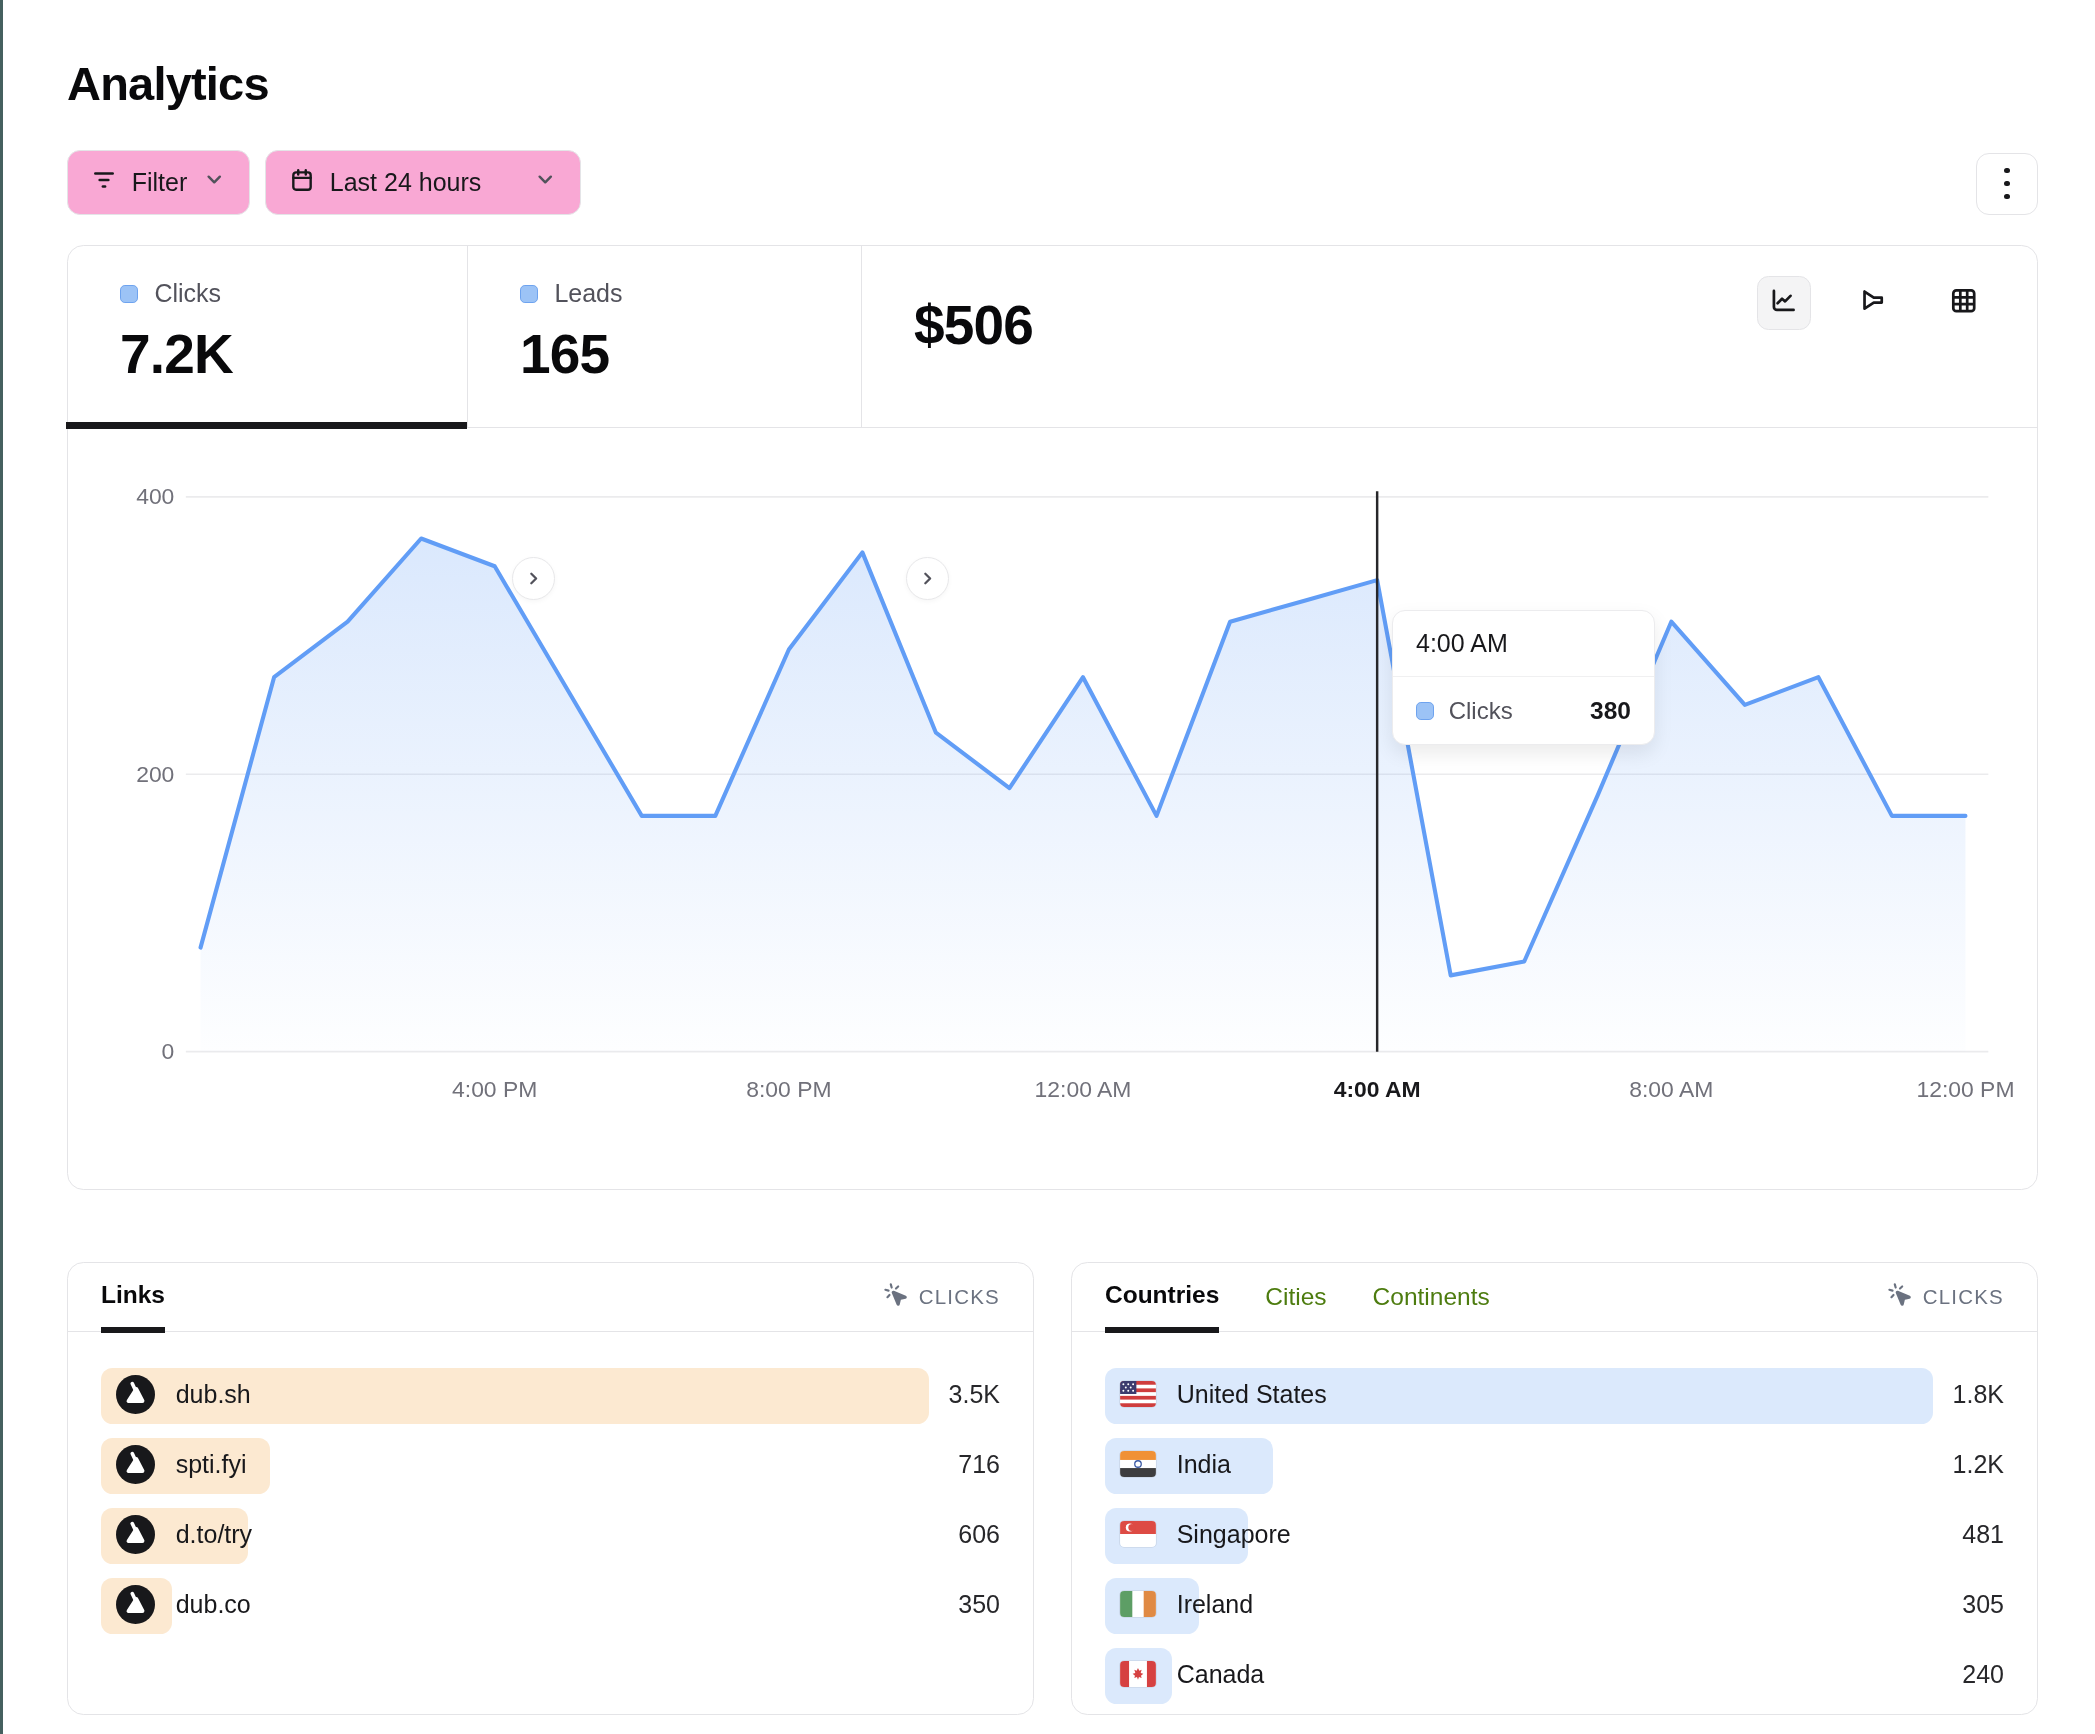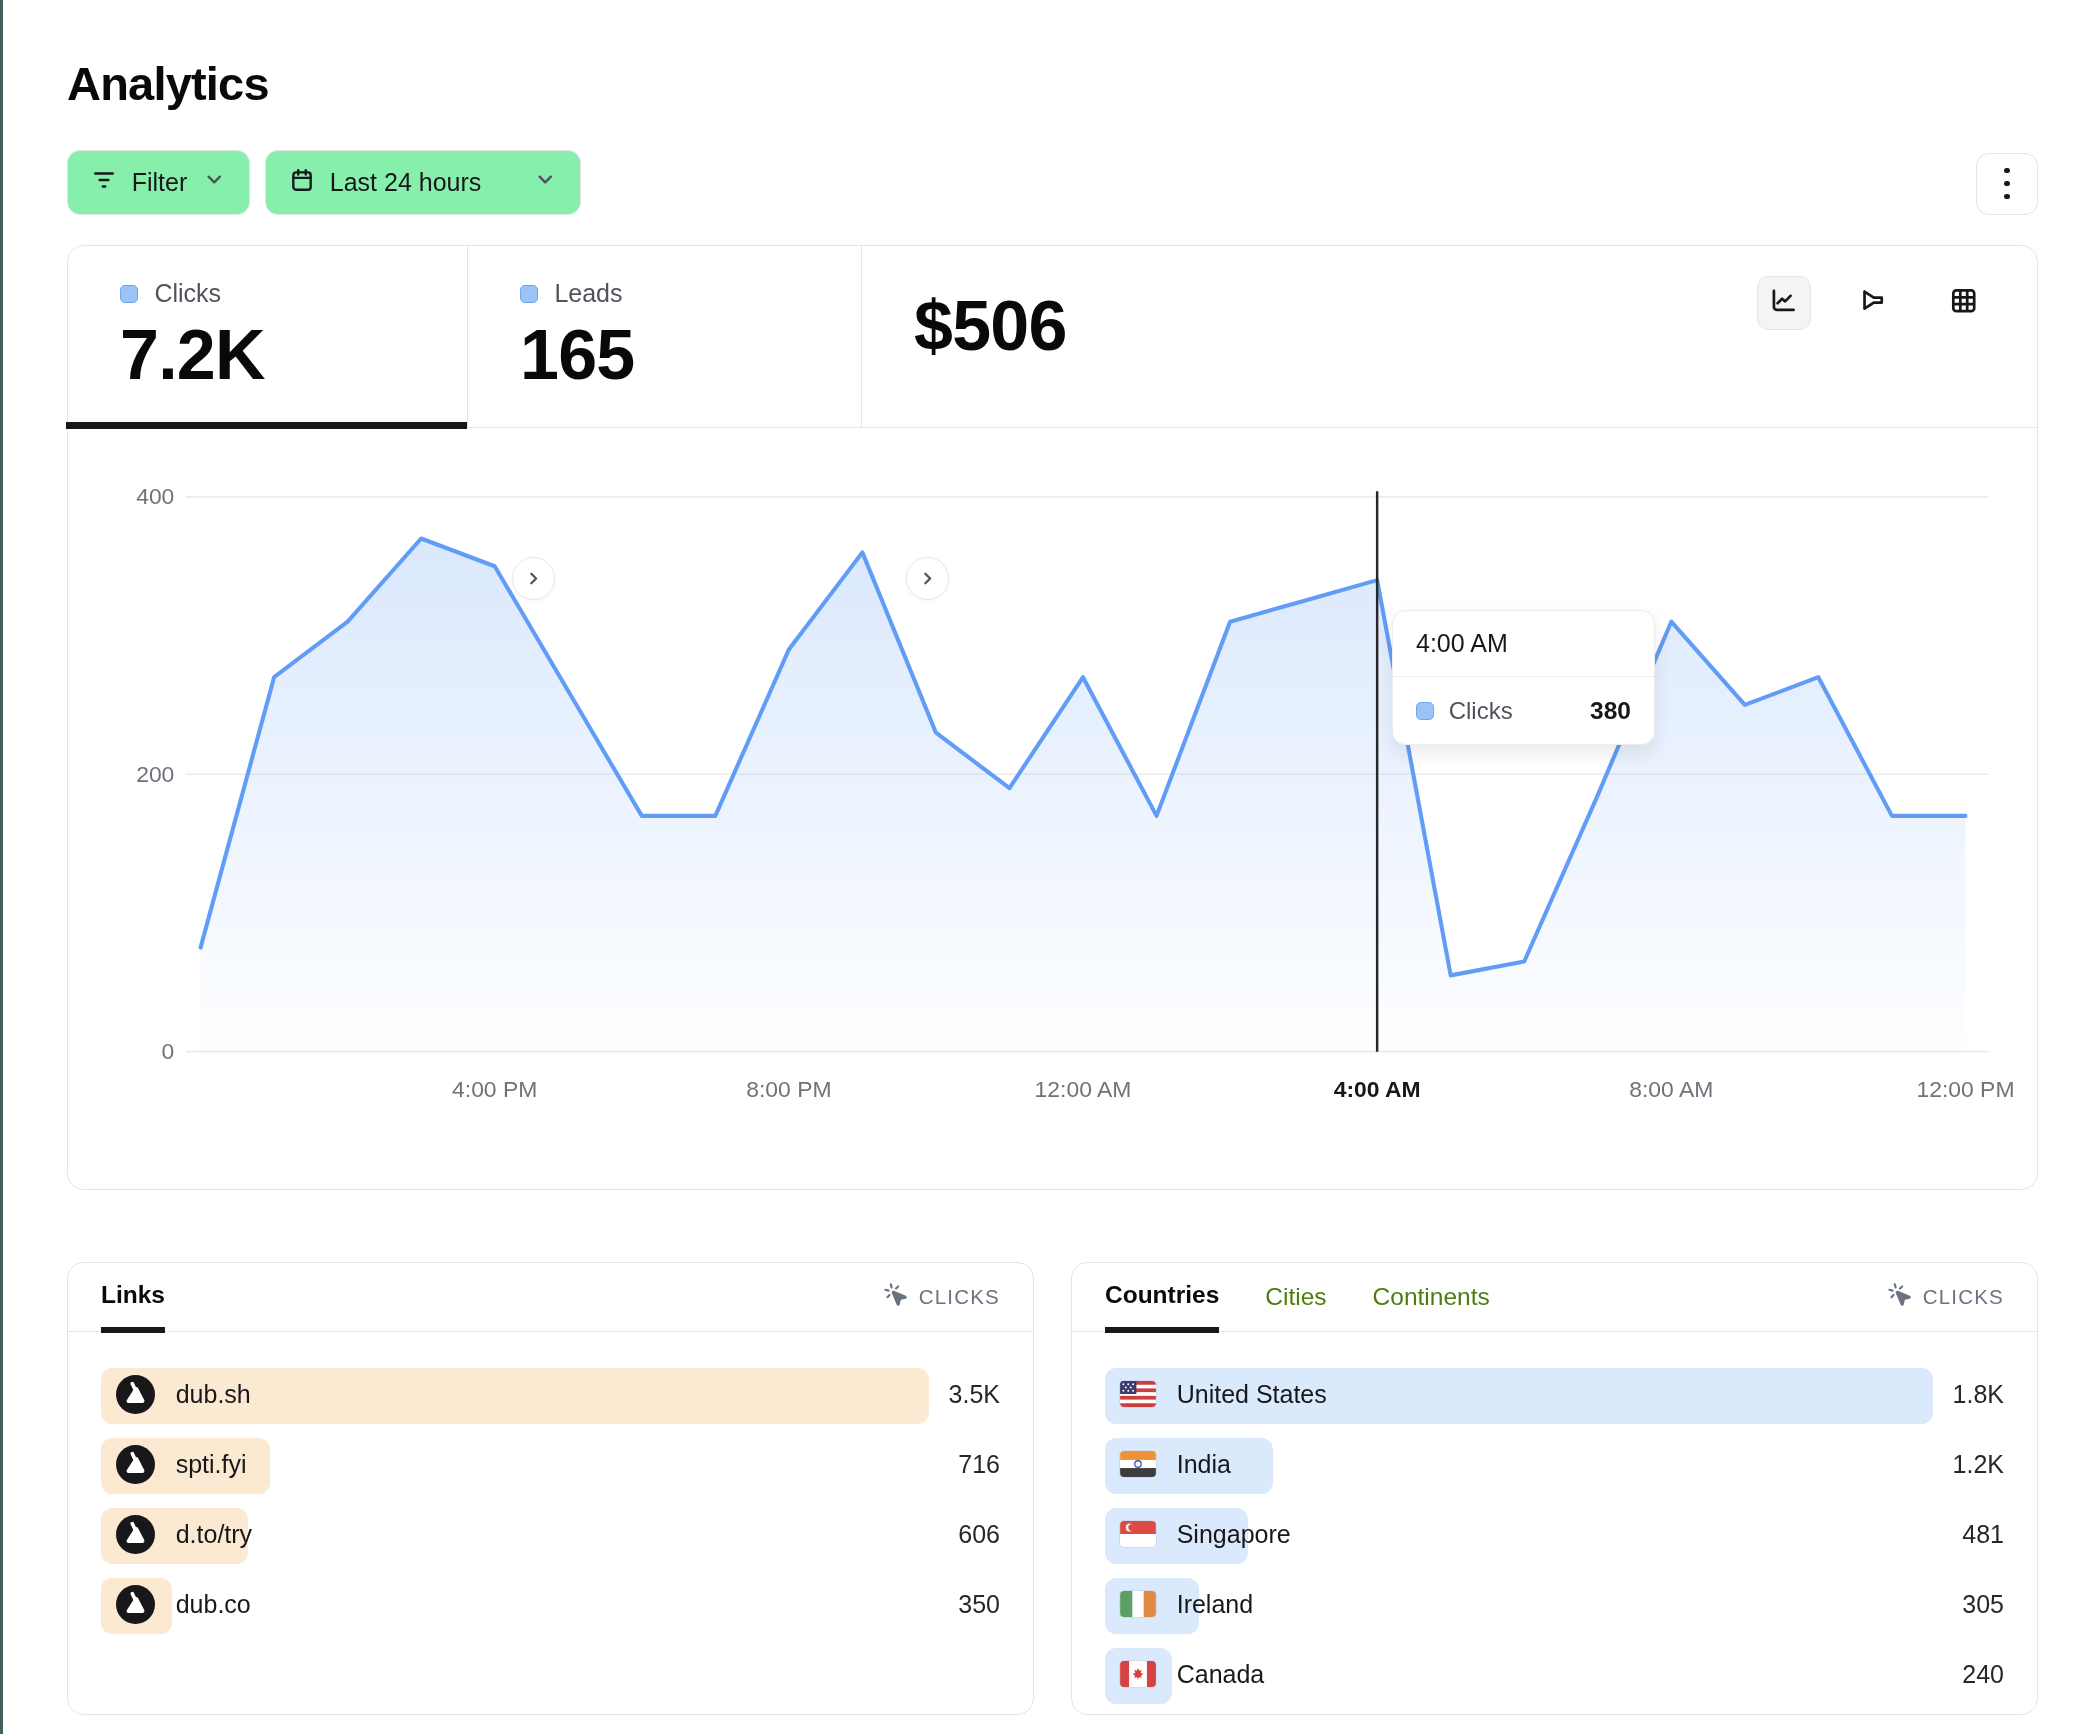--- a/index.html
+++ b/index.html
@@ -5,21 +5,21 @@
   * { margin:0; padding:0; box-sizing:border-box; }
   html,body { width:2096px; height:1735px; background:#ffffff;
     font-family:"Liberation Sans", sans-serif; color:#09090b; overflow:hidden; }
   .edge-strip { position:absolute; left:0; top:0; width:3.3px; height:1735px; background:#45605f; }
   .page { position:absolute; left:67px; top:0; width:1971px; }
 
   
   .page-title { margin-top:56px; font-size:47px; font-weight:700; letter-spacing:-0.8px; }
   .toolbar { position:absolute; top:150px; left:0; right:0; height:65px; display:flex; align-items:center; }
   .btn { height:65px; display:flex; align-items:center; gap:14.7px; border:1.6px solid #e4e4e7;
-    border-radius:13px; background:#86efac; padding:0 23px; font-size:25px; color:#18181b; cursor:pointer; }
+    border-radius:13px; background:#f9a8d4; padding:0 23px; font-size:25px; color:#18181b; cursor:pointer; }
   .btn + .btn { margin-left:14.7px; }
   .btn svg { flex:0 0 auto; }
   .date-btn { width:316px; }
   .date-btn .spacer { flex:1; }
   .kebab { position:absolute; right:0; top:2.5px; width:62px; height:62px; border:1.6px solid #e4e4e7;
     border-radius:13px; background:#fff; display:flex; flex-direction:column; align-items:center;
     justify-content:center; gap:7.4px; cursor:pointer; }
   .kebab i { width:5.7px; height:5.7px; border-radius:50%; background:#18181b; }
 
   
@@ -27,21 +27,21 @@
     border:1.6px solid #e4e4e7; border-radius:16.4px; background:#fff; }
   .stats-row { position:relative; display:flex; height:182px; border-bottom:1.6px solid #e4e4e7; }
   .stat-section { position:relative; padding:33px 0 0 52px; }
   .stat-section.s0 { width:399px; }
   .stat-section.s1 { width:394px; border-left:1.6px solid #e4e4e7; }
   .stat-section.s2 { flex:1; border-left:1.6px solid #e4e4e7; }
   .stat-section.active::after { content:""; position:absolute; left:-1.6px; right:0; bottom:-1.6px;
     height:6.5px; background:#18181b; }
   .stat-label { display:flex; align-items:center; gap:16.4px; font-size:25px; color:#52525b; }
   .legend-sq { width:18px; height:18px; border-radius:4.9px; background:#9cc3f6; border:1.6px solid #6ea3ef; }
-  .stat-value { margin-top:7px; font-size:70px; font-weight:700; letter-spacing:-0.8px; color:#09090b; }
+  .stat-value { margin-top:14px; font-size:55px; font-weight:700; letter-spacing:-0.8px; color:#09090b; }
   .next-circle { position:absolute; top:311px; width:43px; height:43px; border-radius:50%;
     background:#fff; border:1.6px solid #e8e8ea; display:flex; align-items:center; justify-content:center;
     z-index:3; cursor:pointer; box-shadow:0 1.6px 4.9px rgba(0,0,0,0.04); }
   .next-circle svg { display:block; }
   .nc1 { left:444px; } .nc2 { left:838px; }
   .view-switch { position:absolute; right:46px; top:29.5px; display:flex; align-items:center; gap:36px; }
   .view-btn { width:54px; height:54px; display:flex; align-items:center; justify-content:center;
     border-radius:11.5px; cursor:pointer; }
   .view-btn.active { background:#f4f4f5; border:1.6px solid #e4e4e7; }
 

